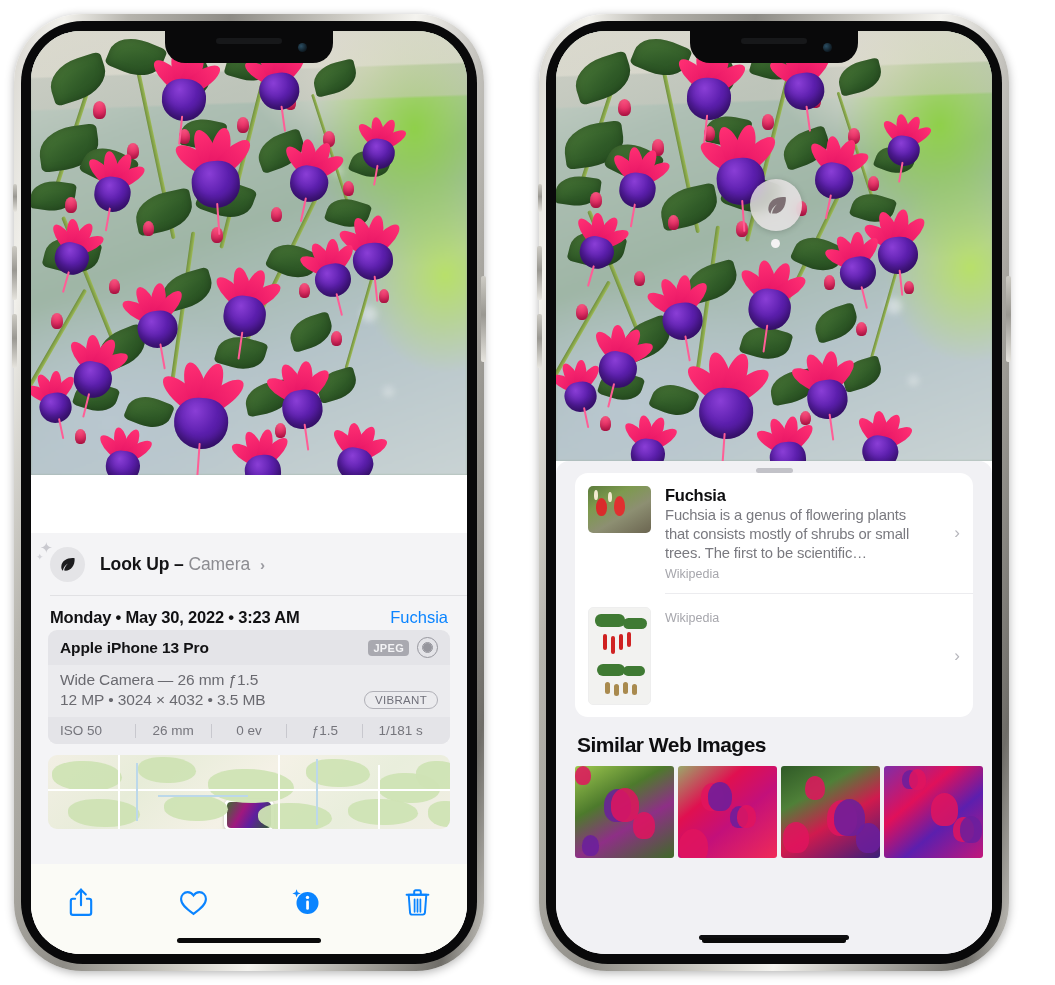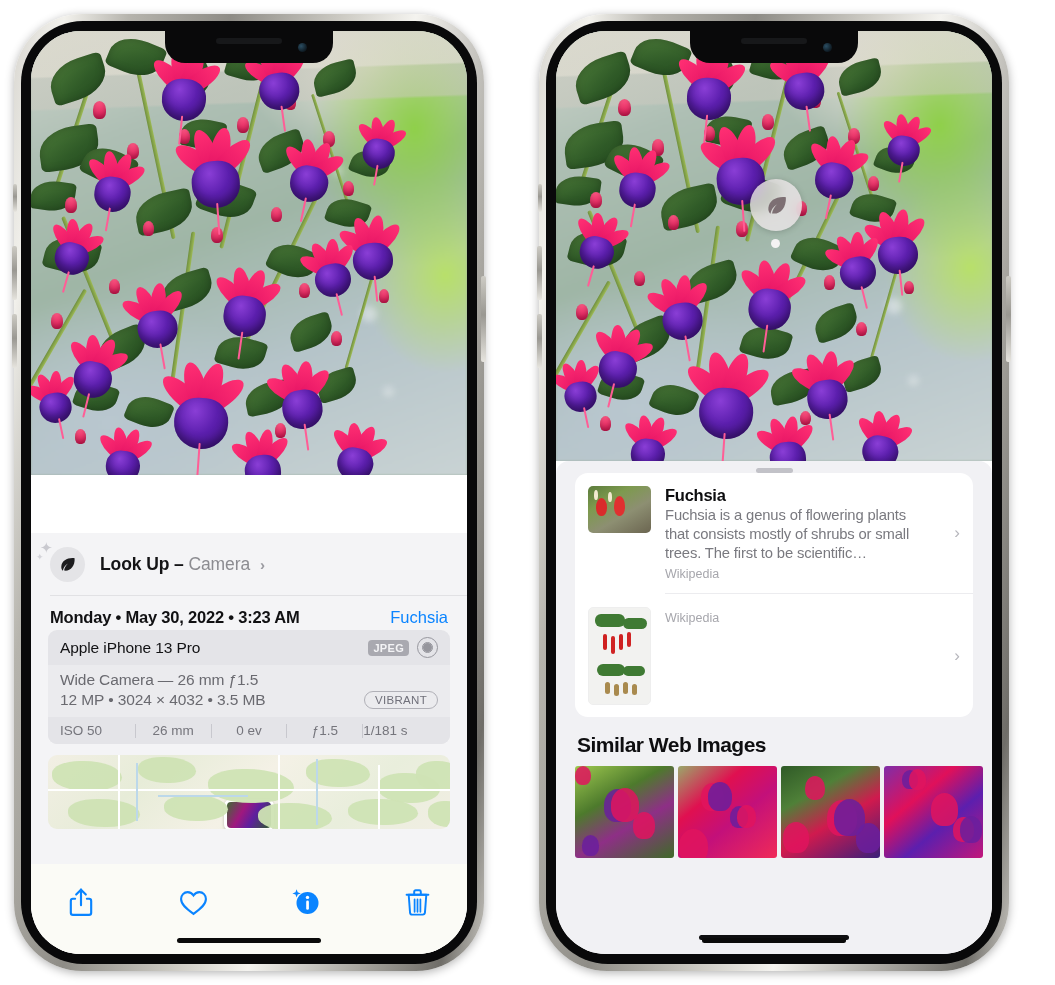--- a/index.html
+++ b/index.html
@@ -70,35 +70,35 @@
   .lu-text .sub{font-weight:400;color:#8c8c91;}
   .lu-chev{margin-left:5px;color:#9a9aa0;font-size:15px;font-weight:600;}
   .meta-row{display:flex;align-items:baseline;justify-content:space-between;padding:12px 19px 0;}
   .meta-date{font-size:16.5px;color:#111113;font-weight:700;letter-spacing:-.2px;}
   .adjust{font-size:16.5px;color:#0a84ff;}
   .file-row{display:flex;align-items:center;padding:5px 19px 11px;gap:9px;}
   .file-name{font-size:16.5px;color:#4a4a4f;}
 
   .exif-card{margin:3px 17px 0;background:#e4e4e8;border-radius:9px;overflow:hidden;}
   .exif-top{display:flex;align-items:center;justify-content:space-between;padding:7px 12px;}
-  .exif-dev{font-size:15.5px;font-weight:400;color:#121214;letter-spacing:-.1px;}
+  .exif-dev{font-size:15.5px;font-weight:700;color:#121214;letter-spacing:-.1px;}
   .exif-badges{display:flex;align-items:center;gap:8px;}
   .jpeg{background:#a9a9b0;color:#f3f3f5;font-size:11px;font-weight:700;border-radius:4px;padding:2px 5px;letter-spacing:.3px;}
   .aperture{width:19px;height:19px;border-radius:50%;border:1.6px solid #96969d;position:relative;}
   .aperture:after{content:"";position:absolute;left:4px;top:4px;right:4px;bottom:4px;border-radius:50%;
      border:1.6px solid #96969d;background:#96969d;background-clip:content-box;}
   .exif-mid{background:#ebebee;padding:6px 12px 8px;}
   .exif-l1{font-size:15.5px;color:#6a6a70;letter-spacing:-.1px;}
   .exif-l2row{display:flex;align-items:center;justify-content:space-between;margin-top:2px;}
   .exif-l2{font-size:15.5px;color:#6a6a70;letter-spacing:-.1px;}
   .vibrant{border:1px solid #b0b0b7;border-radius:11px;font-size:11.5px;color:#70707a;padding:2px 10px;letter-spacing:.3px;}
   .exif-bot{background:#e4e4e8;display:flex;align-items:center;padding:6px 12px;}
   .exif-bot .cell{flex:1;text-align:center;font-size:13.5px;color:#75757c;}
   .exif-bot .cell:first-child{text-align:left;}
-  .exif-bot .cell:last-child{text-align:left;}
+  .exif-bot .cell:last-child{text-align:center;}
   .exif-bot .div{width:1px;height:14px;background:#c8c8ce;}
 
   .map-card{margin:11px 17px 0;height:74px;border-radius:9px;overflow:hidden;position:relative;
      background:linear-gradient(135deg,#f2efe4 0%,#e7ecd8 25%,#f4f1e6 50%,#e9eedc 75%,#f1eee3 100%);}
   .mgreen{position:absolute;background:#cfe3b4;border-radius:40% 55% 45% 50%;opacity:.95;}
   .mroad{position:absolute;background:#ffffff;}
   .mriver{position:absolute;background:#bcd8ea;}
   .mpin{position:absolute;left:50%;transform:translateX(-50%);bottom:-2px;width:44px;height:26px;border-radius:7px;
      border:3px solid #fff;box-shadow:0 1px 3px rgba(0,0,0,.25);overflow:hidden;
      background:linear-gradient(120deg,#3f6b33,#a0187e 35%,#5d1f9e 60%,#2e5c2a 100%);}

